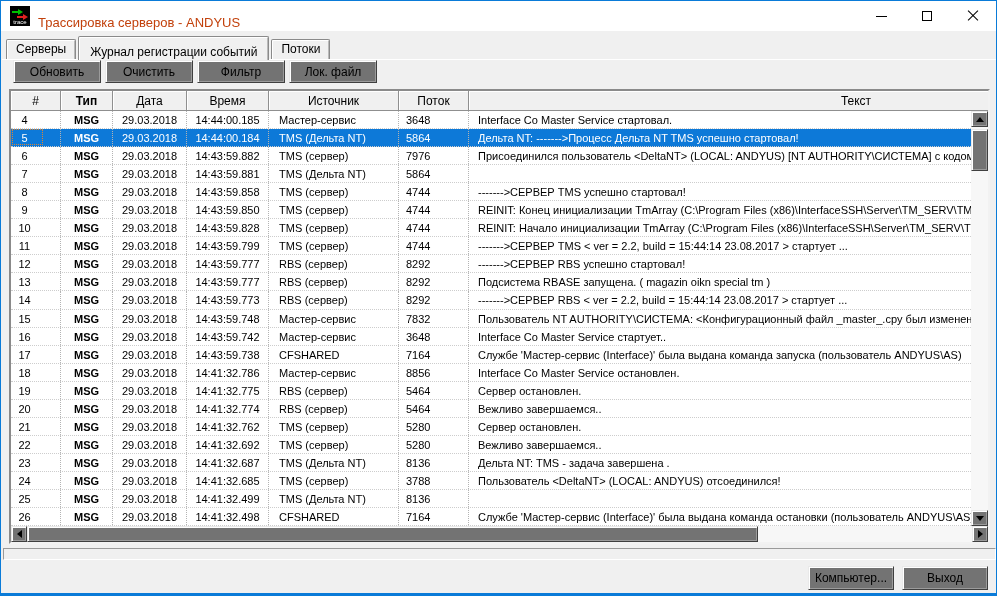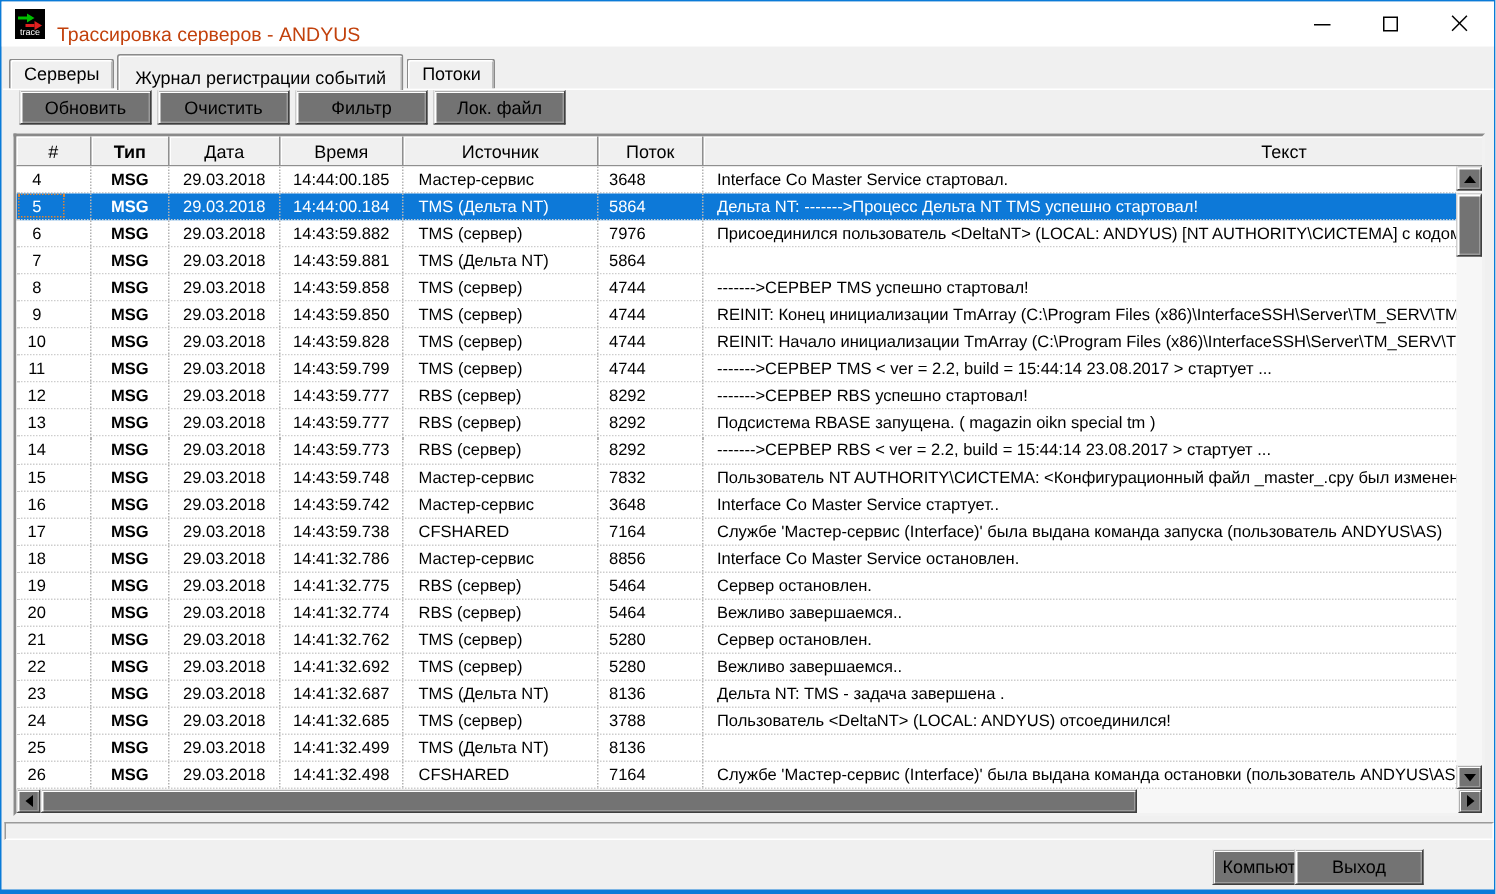--- a/index.html
+++ b/index.html
@@ -83,21 +83,21 @@
   .t-up{width:0;height:0;border-left:4px solid transparent;border-right:4px solid transparent;border-bottom:5px solid #000;}
   .t-down{width:0;height:0;border-left:4px solid transparent;border-right:4px solid transparent;border-top:5px solid #000;}
   .t-left{width:0;height:0;border-top:4px solid transparent;border-bottom:4px solid transparent;border-right:5px solid #000;}
   .t-right{width:0;height:0;border-top:4px solid transparent;border-bottom:4px solid transparent;border-left:5px solid #000;}
 
   
   .status-strip{position:absolute;left:2px;top:547px;width:993px;height:12px;background:#f0f0f0;
     border:1px solid;border-color:#9a9a9a #ffffff #ffffff #9a9a9a;}
   .footer-btn{position:absolute;top:565px;width:86px;height:24px;font-size:12px;color:#000;
     display:flex;align-items:center;justify-content:center;}
-  .btn-computer{left:807px;} .btn-exit{left:862px;}
+  .btn-computer{left:807px;} .btn-exit{left:901px;}
 </style>
 </head>
 <body>
 
 <div class="window">
 
   <div class="titlebar">
     <div class="app-icon">
       <span class="dash g"></span>
       <span class="tri g"></span>

